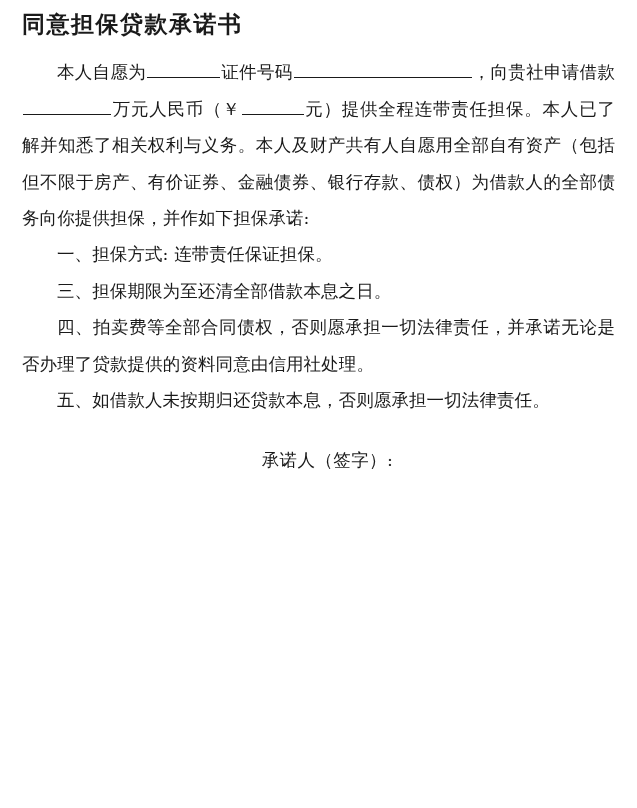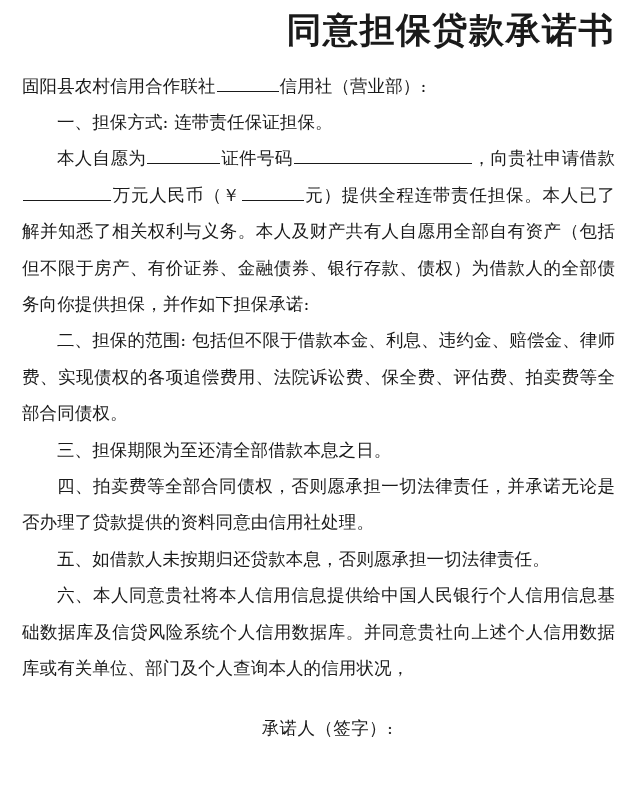--- a/index.html
+++ b/index.html
@@ -18,28 +18,28 @@
   .page {
     position: relative;
     width: 637px;
     height: 808px;
     box-sizing: border-box;
     padding: 0 22px;
   }
 
   
   .doc-title {
-    text-align: right;
-    font-size: 35px;
+    text-align: left;
+    font-size: 23px;
     font-weight: bold;
     letter-spacing: 1.5px;
     line-height: 1.1;
     margin: 12px 0 0 0;
     padding: 0;
-    font-family: Liberation Serif, serif;
+    font-family: Liberation Sans, sans-serif;
   }
 
   
   .body-block {
     margin-top: 17px;
     font-size: 17.5px;
     line-height: 36.4px;
     text-align: justify;
     text-justify: inter-ideograph;
     letter-spacing: 0.1px;
@@ -87,35 +87,32 @@
 </style>
 </head>
 <body>
 
 <div class="page">
 
   <h1 class="doc-title">同意担保贷款承诺书</h1>
 
   <div class="body-block">
 
-    <p class="para"><span>固阳县农村信用合作联社</span><span class="blank blank-xs"></span><span>信用社（营业部）:</span></p>
+
+    <p class="para indent"><span>本人自愿为</span><span class="blank blank-sm"></span><span>证件号码</span><span class="blank blank-lg"></span><span>，向贵社申请借款</span><span class="blank blank-md"></span><span>万元人民币（￥</span><span class="blank blank-xs"></span><span>元）提供全程连带责任担保。本人已了解并知悉了相关权利与义务。本人及财产共有人自愿用全部自有资产（包括但不限于房产、有价证券、金融债券、银行存款、债权）为借款人的全部债务向你提供担保，并作如下担保承诺:</span></p>
 
     <p class="para indent">一、担保方式: 连带责任保证担保。</p>
 
-    <p class="para indent"><span>本人自愿为</span><span class="blank blank-sm"></span><span>证件号码</span><span class="blank blank-lg"></span><span>，向贵社申请借款</span><span class="blank blank-md"></span><span>万元人民币（￥</span><span class="blank blank-xs"></span><span>元）提供全程连带责任担保。本人已了解并知悉了相关权利与义务。本人及财产共有人自愿用全部自有资产（包括但不限于房产、有价证券、金融债券、银行存款、债权）为借款人的全部债务向你提供担保，并作如下担保承诺:</span></p>
-
-    <p class="para indent">二、担保的范围: 包括但不限于借款本金、利息、违约金、赔偿金、律师费、实现债权的各项追偿费用、法院诉讼费、保全费、评估费、拍卖费等全部合同债权。</p>
 
     <p class="para indent">三、担保期限为至还清全部借款本息之日。</p>
 
     <p class="para indent">四、拍卖费等全部合同债权，否则愿承担一切法律责任，并承诺无论是否办理了贷款提供的资料同意由信用社处理。</p>
 
     <p class="para indent">五、如借款人未按期归还贷款本息，否则愿承担一切法律责任。</p>
 
-    <p class="para indent">六、本人同意贵社将本人信用信息提供给中国人民银行个人信用信息基础数据库及信贷风险系统个人信用数据库。并同意贵社向上述个人信用数据库或有关单位、部门及个人查询本人的信用状况，</p>
 
 
   </div>
 
   <div class="sign-block">
     <p class="sign-line first">承诺人（签字）:</p>
 
   </div>
 
 </div>

